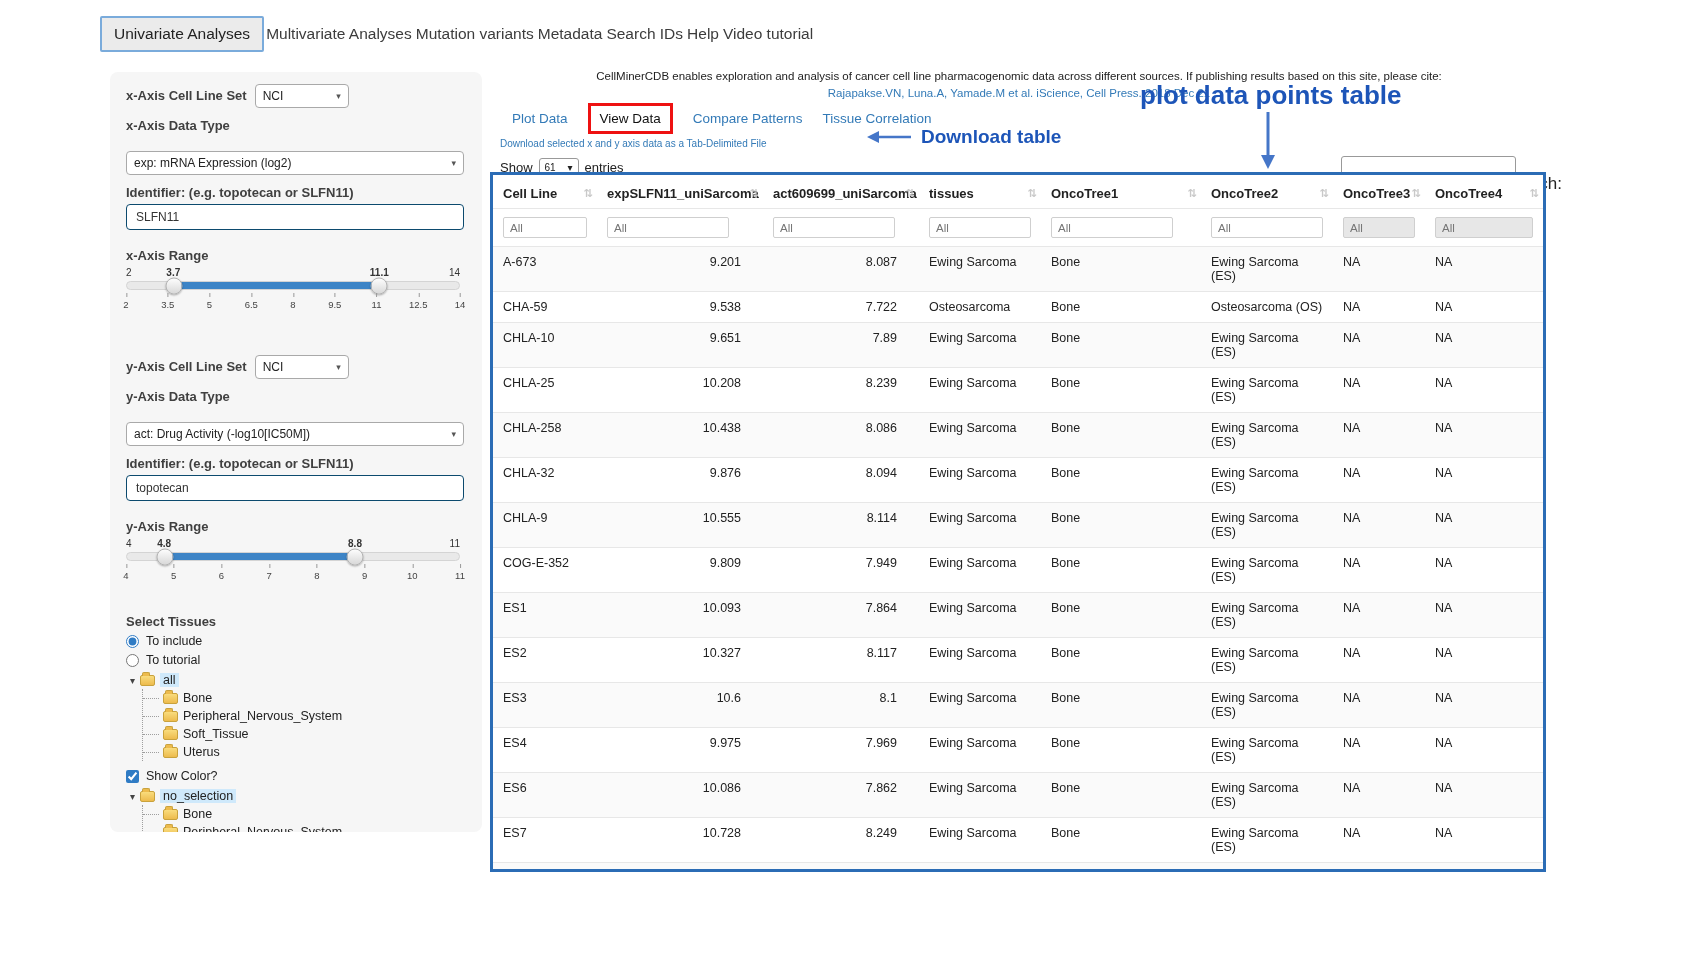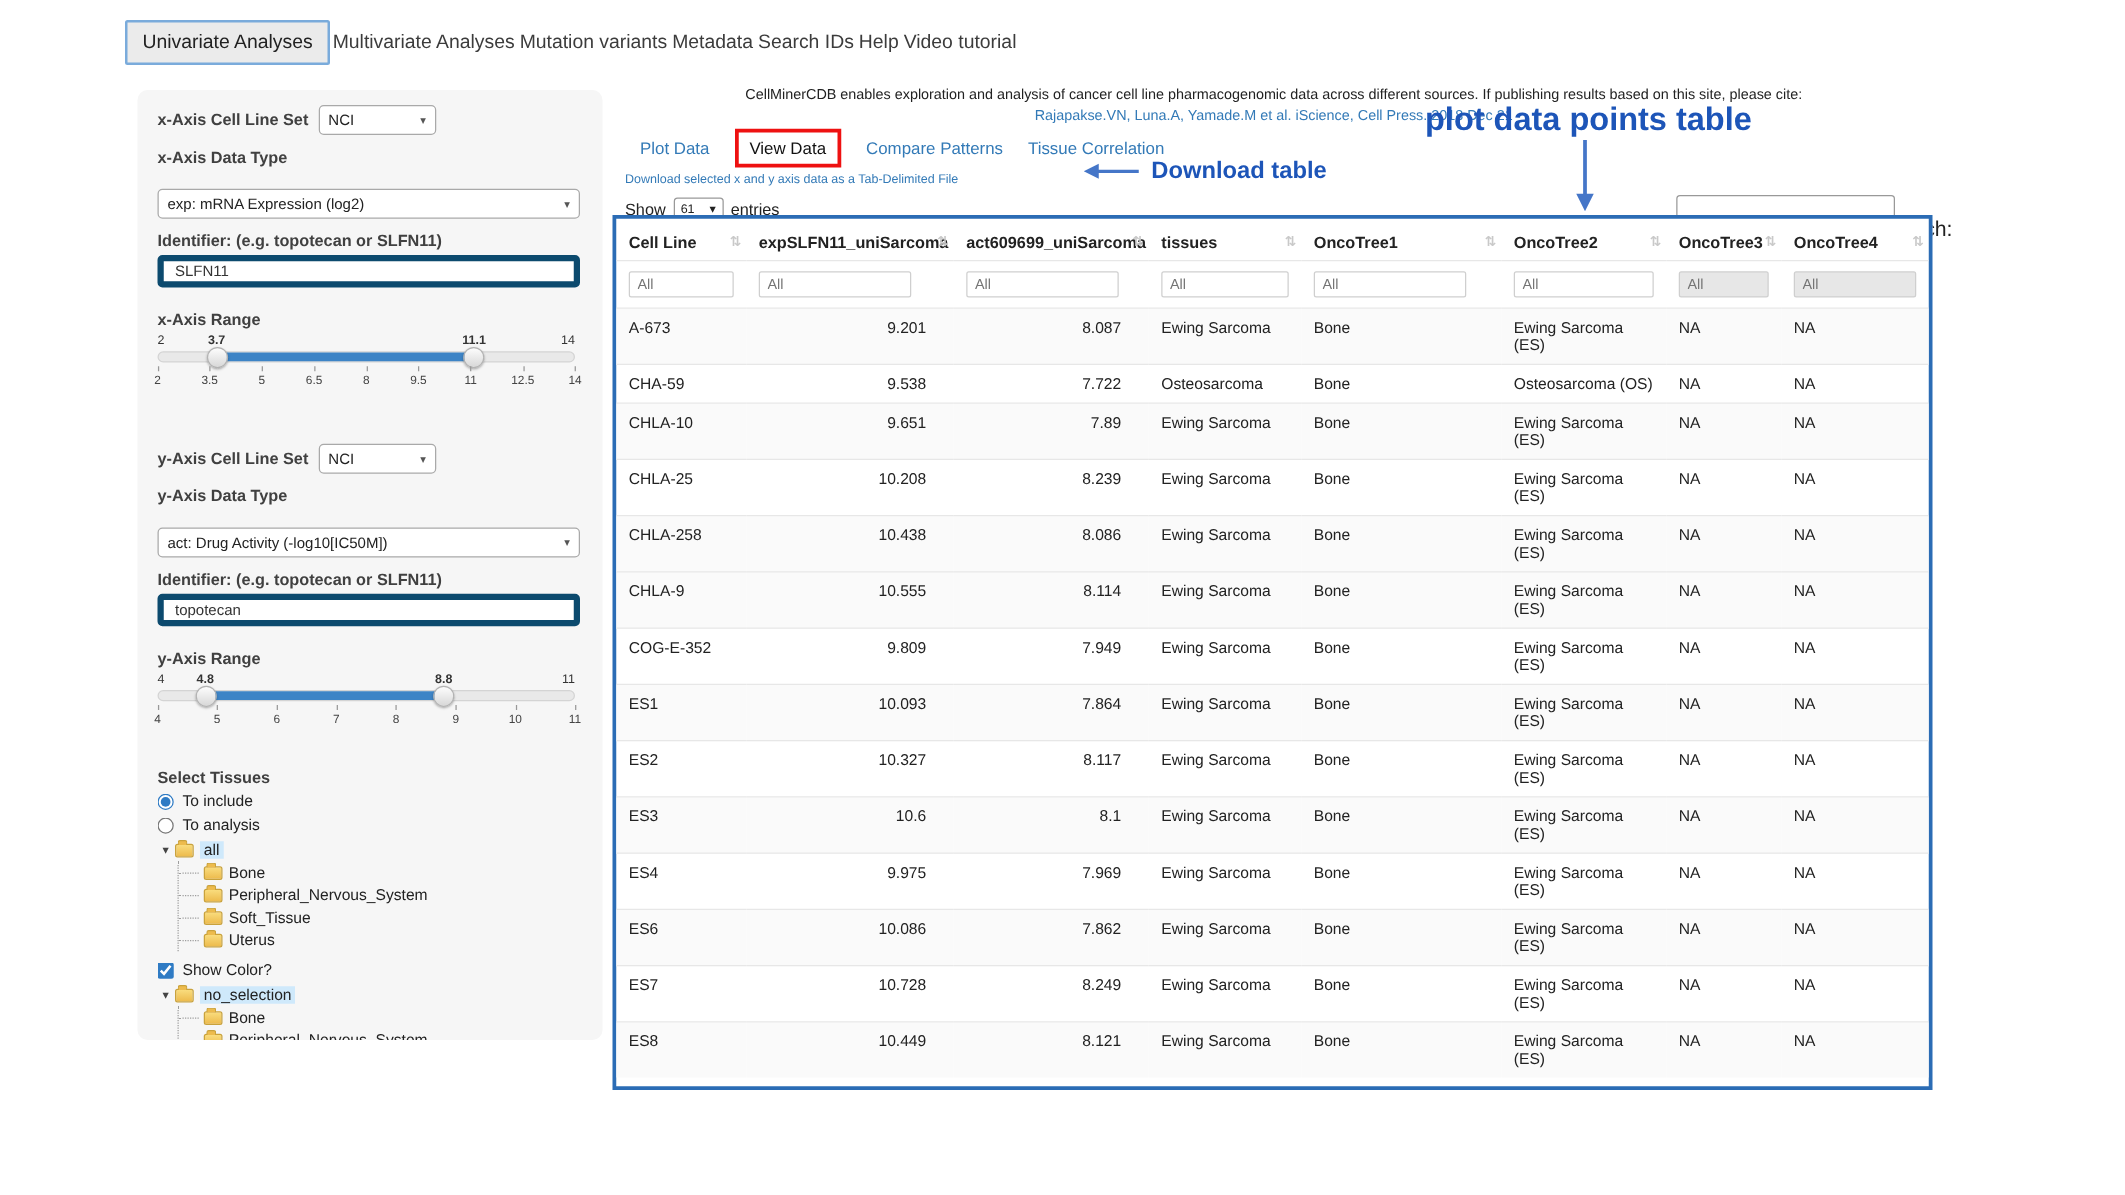--- a/index.html
+++ b/index.html
@@ -24,21 +24,21 @@
     background:#f6f6f6;border-radius:8px;padding:12px 16px 16px;font-size:13px;overflow:hidden;}
   .sb-label{font-weight:bold;margin:10px 0 4px;font-size:13px;color:#404040;}
   .sb-label.first{margin-top:2px;}
   .inline-row{display:flex;align-items:center;gap:8px;}
   .select{background:#fff;border:1px solid #a9a9a9;border-radius:4px;height:24px;
     display:inline-flex;align-items:center;justify-content:space-between;padding:0 7px;
     font-size:12px;color:#222;cursor:pointer;}
   .select.small{width:94px;}
   .select.full{width:338px;margin-top:14px;}
   .select .chev{font-size:9px;color:#555;margin-left:6px;}
-  .text-input{width:338px;height:26px;border:5px solid #0c4a6e;border-radius:4px;background:#fff;
+  .text-input{width:338px;height:26px;border:1px solid #0c4a6e;border-radius:4px;background:#fff;
     padding:0 9px;font-size:12px;color:#333;font-family:inherit;}
   
   .slider{position:relative;width:334px;margin:4px 0 0 0;}
   .s-top{position:relative;height:14px;font-size:10px;color:#333;}
   .s-top .s-min{position:absolute;left:0;}
   .s-top .s-max{position:absolute;right:0;}
   .s-top .s-val{position:absolute;transform:translateX(-50%);font-weight:bold;}
   .s-track{position:relative;height:9px;background:#e9e9e9;border:1px solid #d4d4d4;
     border-radius:5px;cursor:pointer;}
   .s-fill{position:absolute;top:0;bottom:0;background:var(--slider-fill);}
@@ -207,21 +207,21 @@
   </div>
 
   <div class="tissues">
     <div class="sb-label">Select Tissues</div>
     <label class="radio-row">
       <input type="radio" name="tissue-mode" checked="" style="">
       <span>To include</span>
     </label>
     <label class="radio-row">
       <input type="radio" name="tissue-mode" style="">
-      <span>To analysis</span>
+      <span>To tutorial</span>
     </label>
     <div class="tree">
         <div class="tree-root">
           <span class="expander">▾</span>
           <span class="folder"></span>
           <span class="hl">all</span>
         </div>
         <ul class="tree-kids">
           <li>
             <span class="folder"></span>
@@ -371,20 +371,30 @@
           <tr class="stripe">
             <td>CHLA-258</td>
             <td class="num">10.438</td>
             <td class="num">8.086</td>
             <td>Ewing Sarcoma</td>
             <td>Bone</td>
             <td>Ewing Sarcoma (ES)</td>
             <td>NA</td>
             <td>NA</td>
           </tr>
+          <tr>
+            <td>CHLA-32</td>
+            <td class="num">9.876</td>
+            <td class="num">8.094</td>
+            <td>Ewing Sarcoma</td>
+            <td>Bone</td>
+            <td>Ewing Sarcoma (ES)</td>
+            <td>NA</td>
+            <td>NA</td>
+          </tr>
           <tr class="stripe">
             <td>CHLA-9</td>
             <td class="num">10.555</td>
             <td class="num">8.114</td>
             <td>Ewing Sarcoma</td>
             <td>Bone</td>
             <td>Ewing Sarcoma (ES)</td>
             <td>NA</td>
             <td>NA</td>
           </tr>

